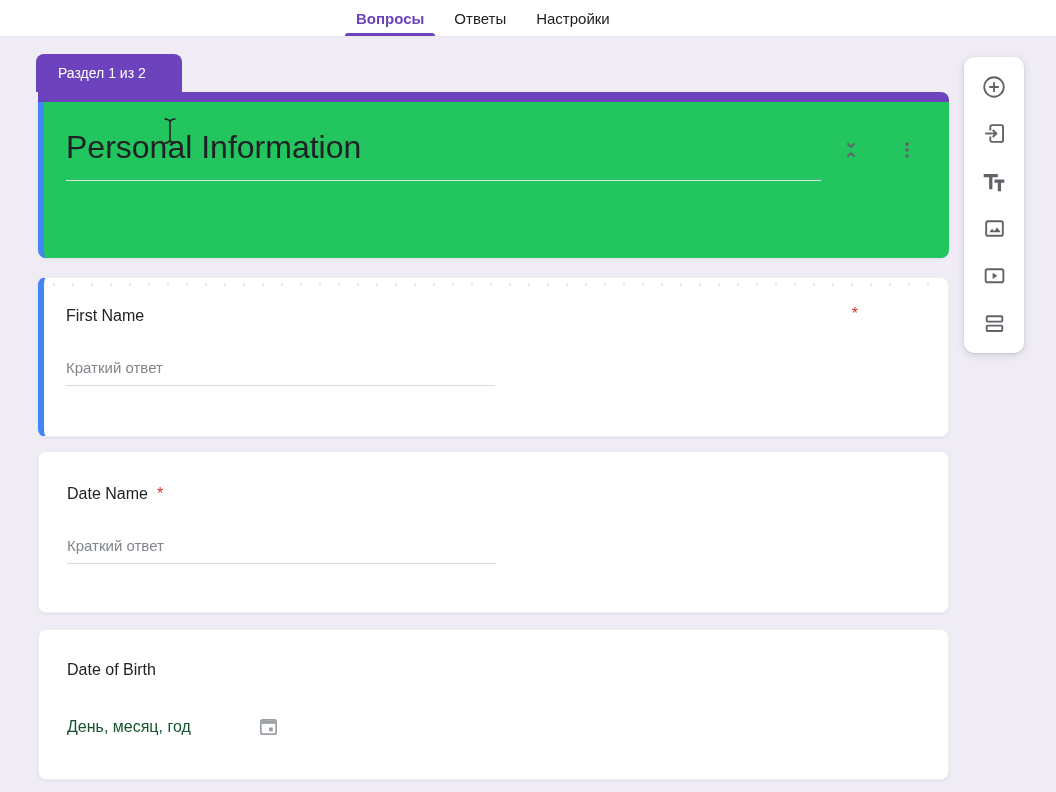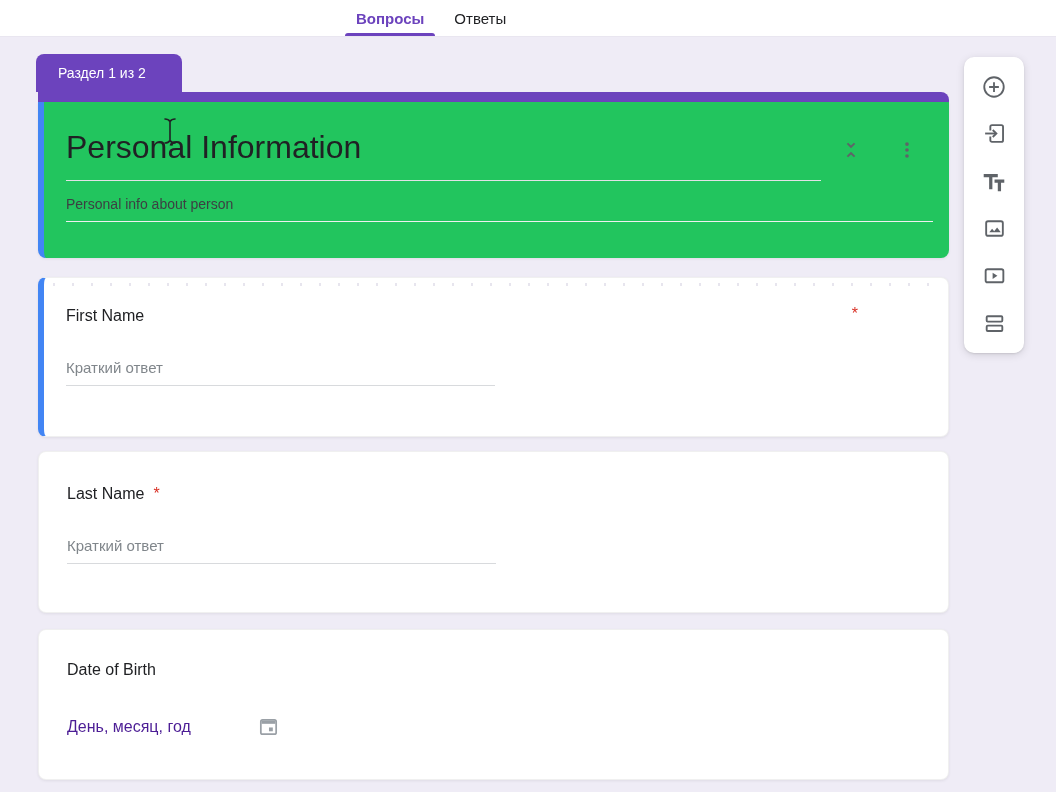--- a/index.html
+++ b/index.html
@@ -80,21 +80,21 @@
   .req-inline{margin-left:9px;}
   .answer-line{
     position:absolute;width:429px;
     font-size:15px;color:#80868b;
     border-bottom:1px solid #d8dadd;padding-bottom:9px;
   }
   .q-card-1 .answer-line{left:22px;top:81px;}
   .q-card-2 .answer-line{left:28px;top:85px;}
   .date-row{
     position:absolute;left:28px;top:85px;display:flex;align-items:center;gap:66px;
-    font-size:16px;color:#4c1d95;
+    font-size:16px;color:#14532d;
   }
   .drag-dots{
     position:absolute;top:5px;left:8px;right:8px;height:3px;opacity:.55;
     background-image:radial-gradient(circle at 2px 1.5px,#d3cfe0 1.3px,transparent 1.5px);
     background-size:19px 3px;background-repeat:repeat-x;
   }
   
   .toolbar{
     position:absolute;left:964px;top:57px;width:60px;height:296px;
     background:#ffffff;border-radius:10px;
@@ -109,37 +109,39 @@
 <body>
 
 <div class="topbar">
   <div class="tabs">
     <div class="tab active">
         <span>Вопросы</span>
       </div>
     <div class="tab">
         <span>Ответы</span>
       </div>
+    <div class="tab">
+        <span>Настройки</span>
+      </div>
   </div>
 </div>
 
 <div class="badge">
   <span>Раздел 1 из 2</span>
 </div>
 
 <div class="card header-card">
   <div class="purple-bar"></div>
   <div class="header-body">
     <div class="form-title">Personal Information</div>
     <span class="ibeam">
       <svg width="14" height="28" viewBox="0 0 14 28">
         <path d="M2 2 C4.5 2 6 3 7 4.5 C8 3 9.5 2 12 2 M2 26 C4.5 26 6 25 7 23.5 C8 25 9.5 26 12 26 M7 4.5 V23.5" stroke="#202124" stroke-width="1.6" fill="none" stroke-linecap="round"></path>
       </svg>
     </span>
-    <div class="form-desc">Personal info about person</div>
     <div class="hdr-actions">
       <button class="icon-btn">
         <span>
           <svg width="22" height="22" viewBox="0 0 24 24" fill="#5f6368">
             <path d="M7.41 18.59 8.83 20 12 16.83 15.17 20l1.41-1.41L12 14l-4.59 4.59zm9.18-13.18L15.17 4 12 7.17 8.83 4 7.41 5.41 12 10l4.59-4.59z"></path>
           </svg>
         </span>
       </button>
       <button class="icon-btn">
         <span>
@@ -156,21 +158,21 @@
 
 <div class="card selected-left q-card-1">
   <div class="drag-dots"></div>
   <div class="q-title">First Name</div>
   <span class="req req-right">*</span>
   <div class="answer-line">Краткий ответ</div>
 </div>
 
 <div class="card q-card-2">
   <div class="q-title">
-    <span>Last Name</span><span class="req req-inline">*</span>
+    <span>Date Name</span><span class="req req-inline">*</span>
   </div>
   <div class="answer-line">Краткий ответ</div>
 </div>
 
 <div class="card q-card-3">
   <div class="q-title">Date of Birth</div>
   <div class="date-row">
     <span>День, месяц, год</span>
     <span>
       <svg width="23" height="23" viewBox="0 0 24 24">

